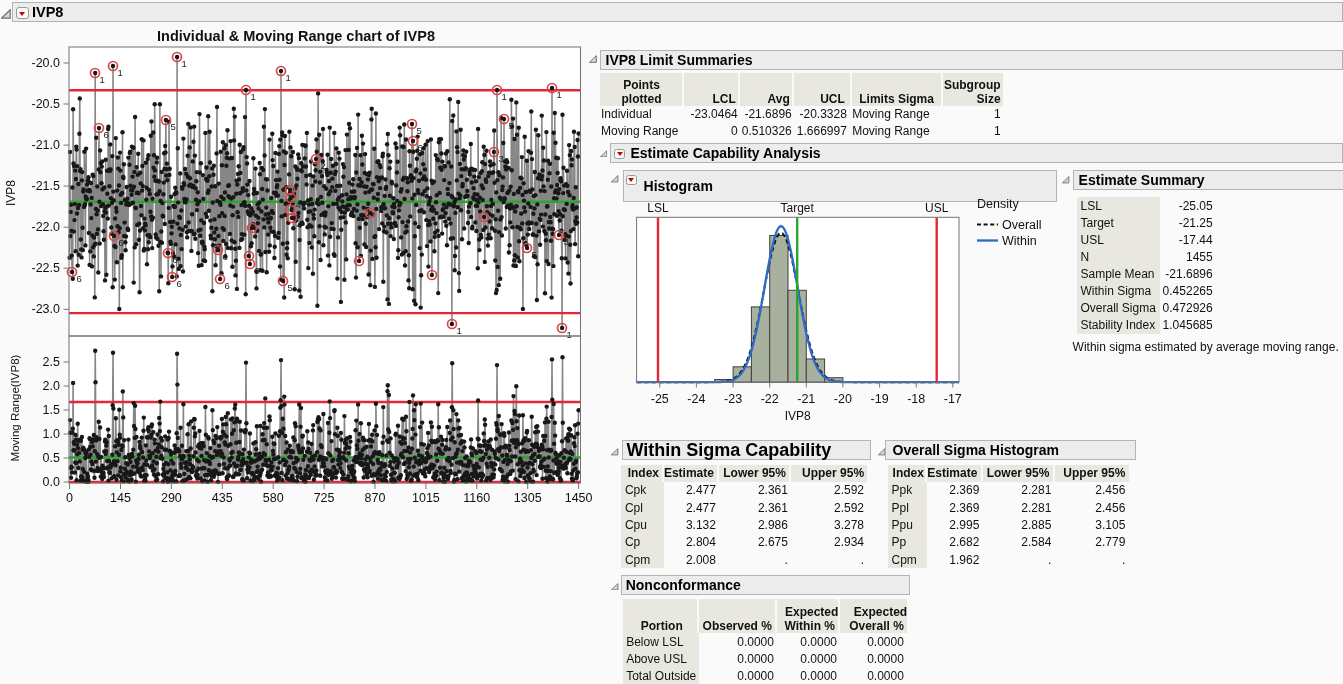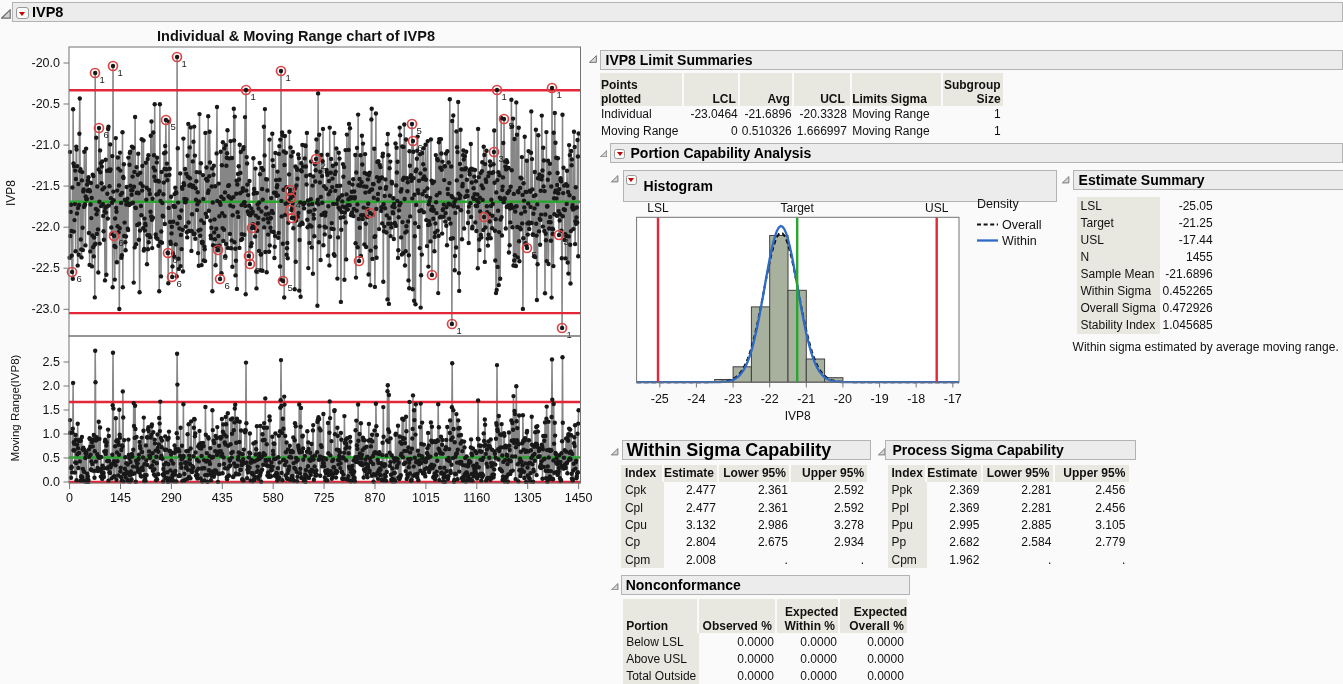--- a/index.html
+++ b/index.html
@@ -8,21 +8,21 @@
 .rtri { position:absolute; left:2.8px; top:3.5px; width:0; height:0; border-left:3.6px solid transparent; border-right:3.6px solid transparent; border-top:4.8px solid #c40000; }
 .rtb.s { width:11px; height:10px; border-radius:2.5px; }
 .rtb.s .rtri { left:1.8px; top:2.8px; border-left:3.1px solid transparent; border-right:3.1px solid transparent; border-top:4.2px solid #c40000; }
 table { border-collapse:separate; border-spacing:0; table-layout:fixed; position:absolute; font-size:12px; color:#111;}
 td,th { padding:0; overflow:hidden; white-space:nowrap; font-weight:normal; text-align:left; vertical-align:middle;}
 td:first-child,th:first-child { padding-left:3.5px; }
 #tls td:first-child,#tls th:first-child { padding-left:1.5px; }
 #tls td.r,#tls th.r { padding-right:2px; }
 #tls td:nth-child(5),#tls th:nth-child(5) { padding-left:0; }
 .hd { background:#e9e8e0; font-weight:bold; }
-.gap { border-right:2px solid #fafafa; }
+.gap { border-right:2px solid #fafafa;text-align:center; }
 .r { text-align:right; }
 .b { vertical-align:bottom; }
 .note { position:absolute; font-size:12px; color:#111; }
 </style></head><body>
 
 <div class="obar" style="left:12px;top:2px;width:1331px;height:20px">
     <span style="position:absolute;left:19px;top:50%;transform:translateY(-50%);font-size:14.5px;font-weight:bold;white-space:nowrap">IVP8</span>
   </div>
 <svg style="position:absolute;left:1px;top:9px" width="10" height="10" viewBox="0 0 10 10">
     <polygon points="0.5,9.2 9.2,9.2 9.2,0.8" fill="#d6d6d6" stroke="#6f6f6f" stroke-width="1.2"></polygon>
@@ -3110,21 +3110,21 @@
         <td class="r">1.666997&nbsp;</td>
         <td>Moving Range</td>
         <td class="r">1</td>
       </tr>
 </tbody>
   </table>
 <svg style="position:absolute;left:599.5px;top:149.5px" width="7.5" height="7.5" viewBox="0 0 10 10">
     <polygon points="0.5,9.2 9.2,9.2 9.2,0.8" fill="#d6d6d6" stroke="#6f6f6f" stroke-width="1.2"></polygon>
   </svg>
 <div class="obar" style="left:610px;top:143px;width:733px;height:20px">
-    <span style="position:absolute;left:19.5px;top:50%;transform:translateY(-50%);font-size:14px;font-weight:bold;white-space:nowrap">Portion Capability Analysis</span>
+    <span style="position:absolute;left:19.5px;top:50%;transform:translateY(-50%);font-size:14px;font-weight:bold;white-space:nowrap">Estimate Capability Analysis</span>
   </div>
 <div class="rtb s" style="left:614px;top:148.5px">
     <div class="rtri"></div>
   </div>
 <svg style="position:absolute;left:611px;top:175px" width="7.5" height="7.5" viewBox="0 0 10 10">
     <polygon points="0.5,9.2 9.2,9.2 9.2,0.8" fill="#d6d6d6" stroke="#6f6f6f" stroke-width="1.2"></polygon>
   </svg>
 <div class="obar" style="left:622.6px;top:169.5px;width:434.6px;height:32px">
     <span style="position:absolute;left:20px;top:50%;transform:translateY(-50%);font-size:14px;font-weight:bold;white-space:nowrap">Histogram</span>
   </div>
@@ -3270,21 +3270,21 @@
         <td class="r">2.008&nbsp;</td>
         <td class="r">.&nbsp;</td>
         <td class="r">.&nbsp;</td>
       </tr>
     </tbody>
   </table>
 <svg style="position:absolute;left:877.5px;top:448px" width="7.5" height="7.5" viewBox="0 0 10 10">
     <polygon points="0.5,9.2 9.2,9.2 9.2,0.8" fill="#d6d6d6" stroke="#6f6f6f" stroke-width="1.2"></polygon>
   </svg>
 <div class="obar" style="left:884.5px;top:440.4px;width:251px;height:20px">
-    <span style="position:absolute;left:7px;top:50%;transform:translateY(-50%);font-size:14px;font-weight:bold;white-space:nowrap">Process Sigma Capability</span>
+    <span style="position:absolute;left:7px;top:50%;transform:translateY(-50%);font-size:14px;font-weight:bold;white-space:nowrap">Overall Sigma Histogram</span>
   </div>
 <table style="left:888px;top:464.5px;width:240.7px">
 <colgroup>
       <col style="width:39px">
       <col style="width:55.7px">
       <col style="width:72px">
       <col style="width:74px">
     </colgroup>
 <tbody>
       <tr style="height:17.3px">

